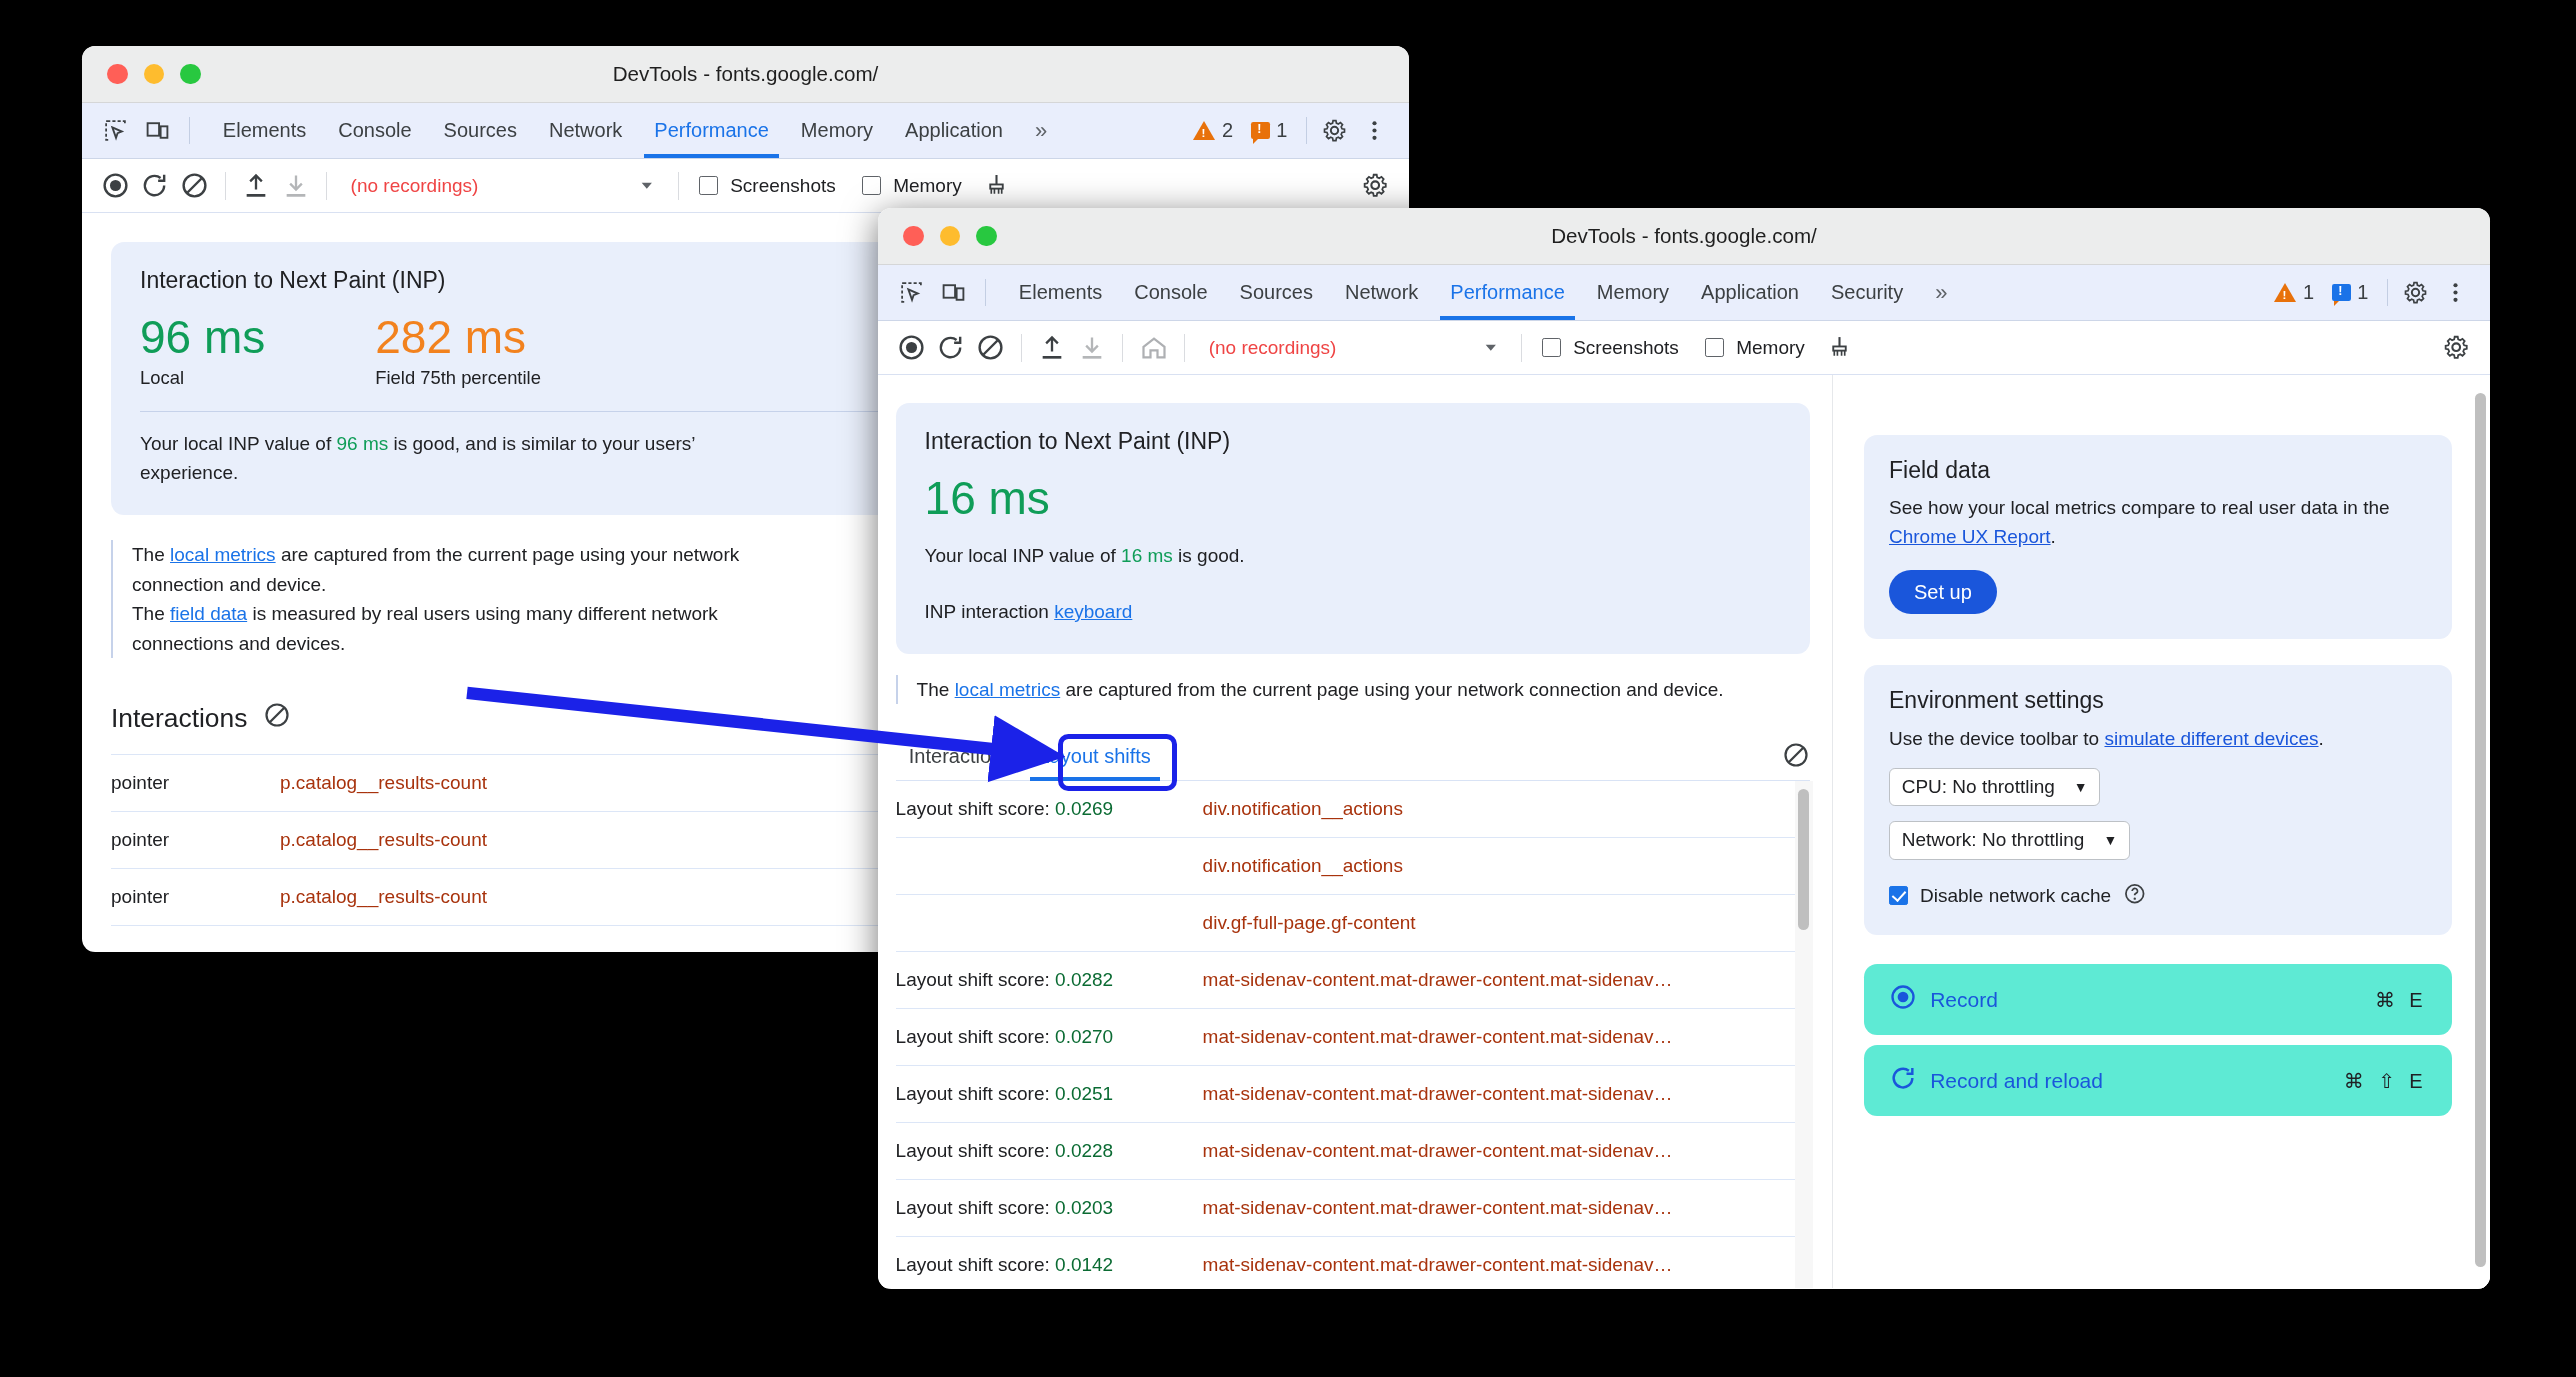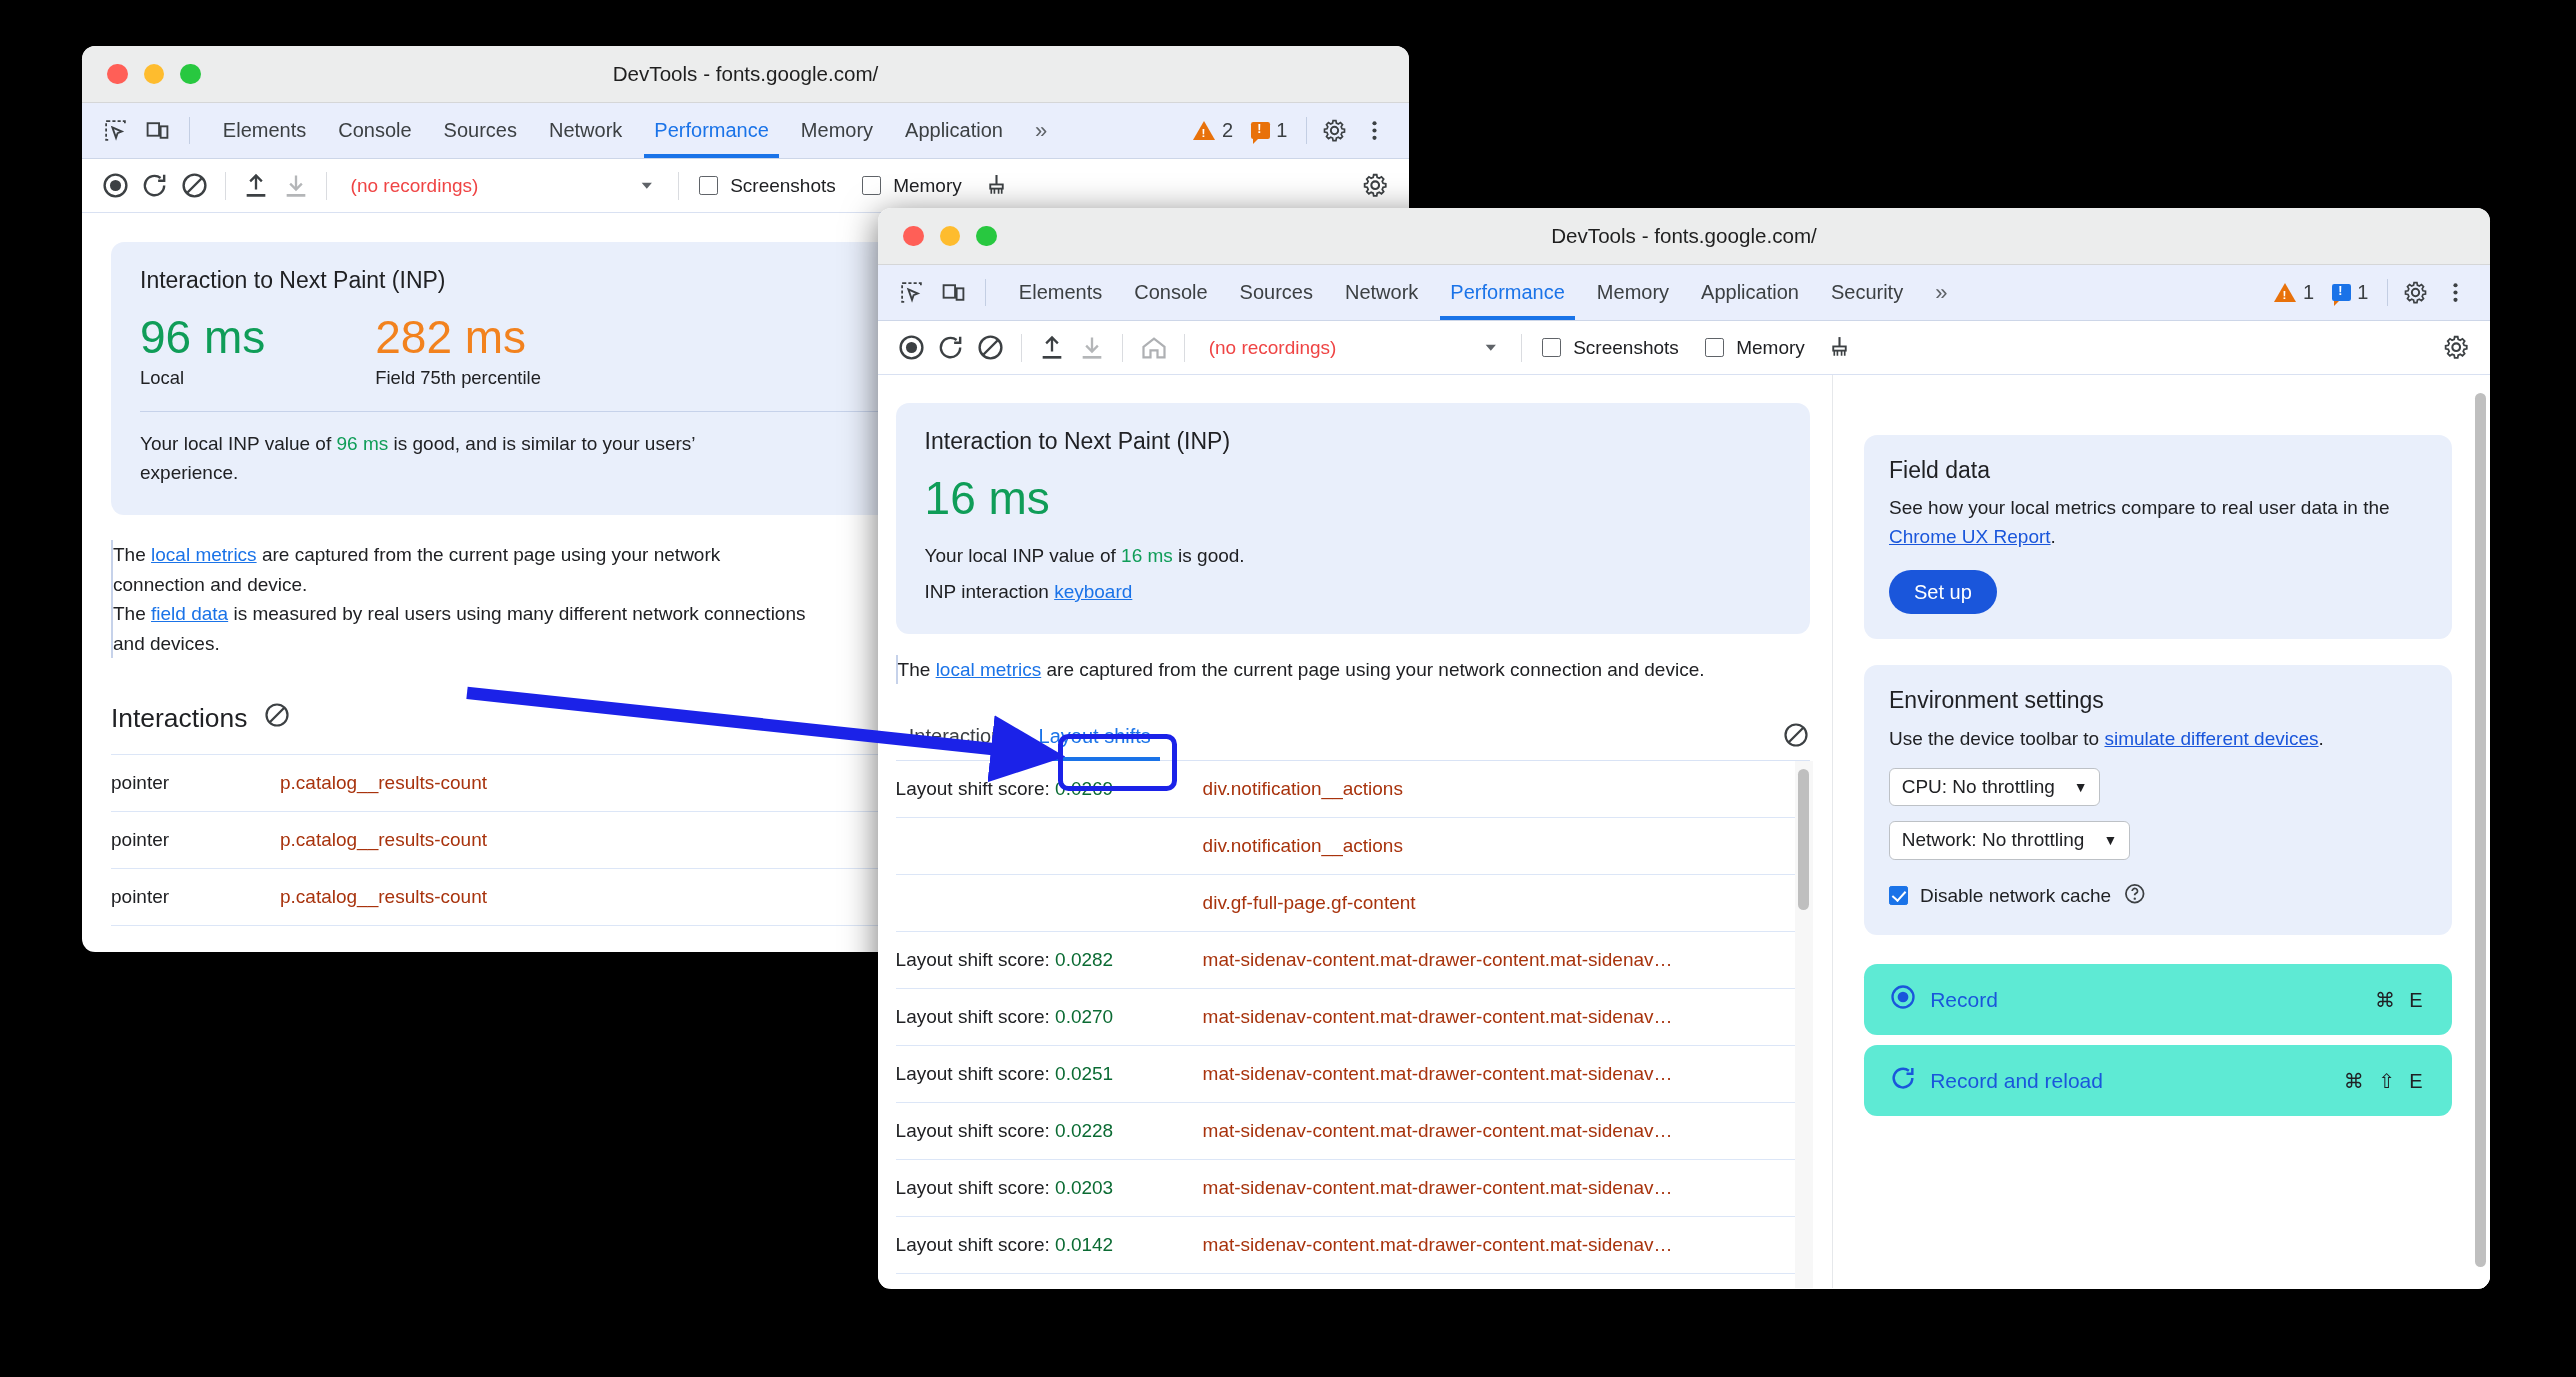--- a/index.html
+++ b/index.html
@@ -67,21 +67,21 @@
   .metric-row { display:flex; gap:110px; margin-top:17.6px; }
   .metric-val { font-size:46px; font-weight:400; line-height:1.1; }
   .good { color:#0f9d58; }
   .poor { color:#f2821e; }
   .metric-lbl { font-size:18.4px; color:#202124; margin-top:4.4px; }
   .hr { height:0.7px; background:#c6d2ea; margin:22px 0 19px; }
   .card-p { font-size:19px; color:#202124; line-height:1.5; }
   .lnk { color:#1a56db; text-decoration:underline; }
   .lnk2 { color:#1a73e8; text-decoration:underline; }
 
-  .note { border-left:2.9px solid #c6d2ea; margin-top:25px;
+  .note { border-left:2.9px solid #c6d2ea; padding-left:19px; margin-top:25px;
           font-size:19px; color:#202124; line-height:1.55; }
 
   .sect-h { font-size:26.4px; color:#202124; display:flex; align-items:center; gap:16px; }
 
   .tabstrip { display:flex; align-items:center; border-bottom:1.5px solid #d9e3f5; }
   .stab { font-size:20px; color:#3c4043; padding:11.7px 13.2px; position:relative; }
   .stab.active { color:#1a73e8; }
   .stab.active::after { content:""; position:absolute; left:4.4px; right:4.4px; bottom:-1.5px;
                         height:3.7px; background:#1a73e8; }
   .noicon { margin-left:auto; }
@@ -480,21 +480,21 @@
     <div class="content" style="height:913px;">
 
       <div class="mainpane" style="width:954px;height:913px;padding:28px 22px 0 17.6px;">
 
         <div class="card">
           <div class="card-title">Interaction to Next Paint (INP)</div>
           <div class="metric-val good" style="margin-top:17.6px;">16 ms</div>
           <div class="card-p" style="margin-top:19px;">
             <span>Your local INP value of </span><span class="good">16 ms</span><span> is good.</span>
           </div>
-          <div class="card-p" style="margin-top:7px;">
+          <div class="card-p" style="margin-top:27px;">
             <span>INP interaction </span><a class="lnk2" href="#">keyboard</a>
           </div>
         </div>
 
         <div class="note" style="margin-top:20.6px;max-width:852px;">
           <span>The </span><a class="lnk2" href="#">local metrics</a><span> are captured from the current page using your network connection and device.</span>
         </div>
 
         <div class="tabstrip" style="margin-top:29px;">
           <div class="stab"><span>Interactions</span></div>

